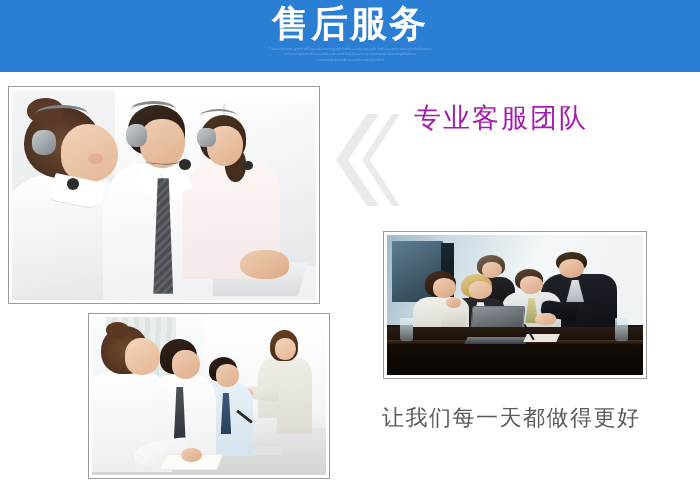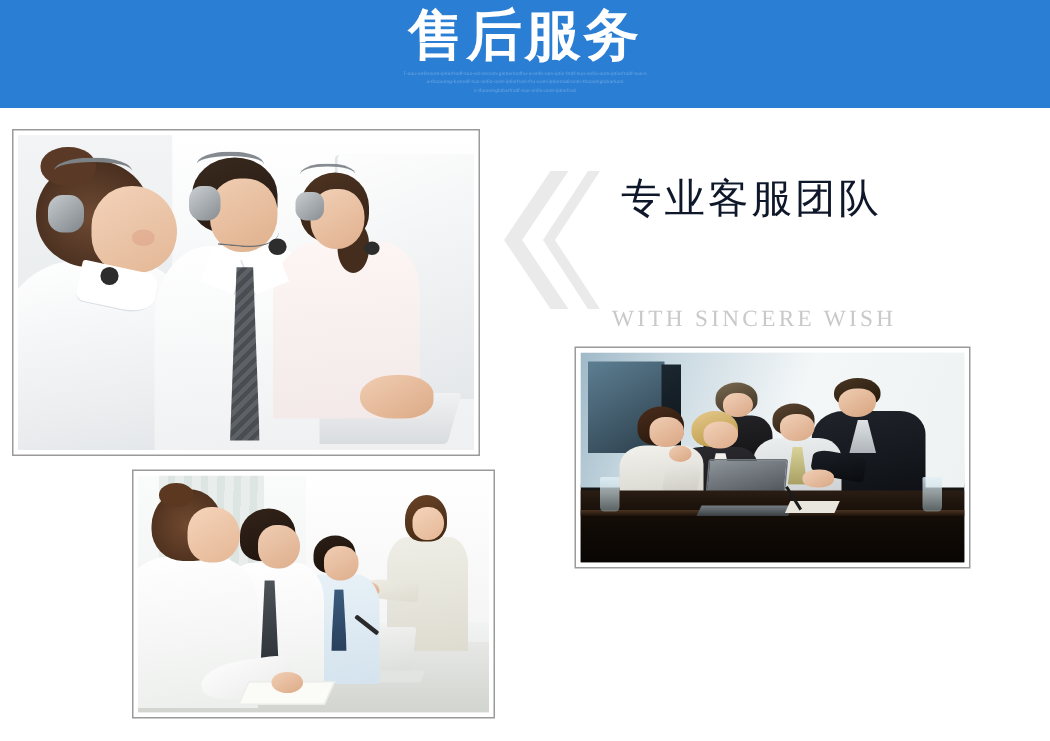--- a/index.html
+++ b/index.html
@@ -265,23 +265,23 @@
       background:linear-gradient(180deg,#dfe3e6,#aeb4b9);
       clip-path:polygon(32% 0,68% 0,100% 100%,0 100%);}
   .p3 .r5-arm{position:absolute;left:60%;top:48%;width:14%;height:12%;
       background:linear-gradient(160deg,#1c2027,#090b0e);
       border-radius:30% 18% 10% 34%;transform:rotate(10deg);}
 
   
   .chevron{position:absolute;left:334px;top:112px;width:66px;height:96px;
       pointer-events:none;}
   .headline-cn{
-    position:absolute;left:414px;top:115px;
-    color:#0f172a;font-size:27px;letter-spacing:2px;line-height:34px;
-    font-family:Liberation Sans, sans-serif;font-weight:400;
+    position:absolute;left:414px;top:103px;
+    color:#a21caf;font-size:27px;letter-spacing:2px;line-height:34px;
+    font-family:Liberation Mono, monospace;font-weight:400;
     white-space:nowrap;
   }
   .headline-en{
     position:absolute;left:398px;top:155px;
     color:#d4d4d4;font-size:45px;letter-spacing:4px;line-height:52px;
     font-family:"Liberation Serif","DejaVu Serif",serif;font-weight:400;
     white-space:nowrap;
   }
   .headline-sub{
     position:absolute;left:408px;top:203px;
@@ -436,18 +436,18 @@
       </div>
     </div>
   </div>
 
   <svg class="chevron" viewBox="0 0 66 96">
     <path d="M33 2 L45 2 L14 48 L45 94 L33 94 L2 48 Z" fill="#eaeaea"></path>
     <path d="M58 2 L66 2 L36 48 L66 94 L58 94 L28 48 Z" fill="#eaeaea"></path>
   </svg>
 
   <div class="headline-cn">专业客服团队</div>
-  <div class="headline-sub">WITH SINCERE WISH</div>
 
   <div class="slogan">
+    <span class="l2">让我们每一天都做得更好</span>
   </div>
 
 </div>
 
 </body></html>

